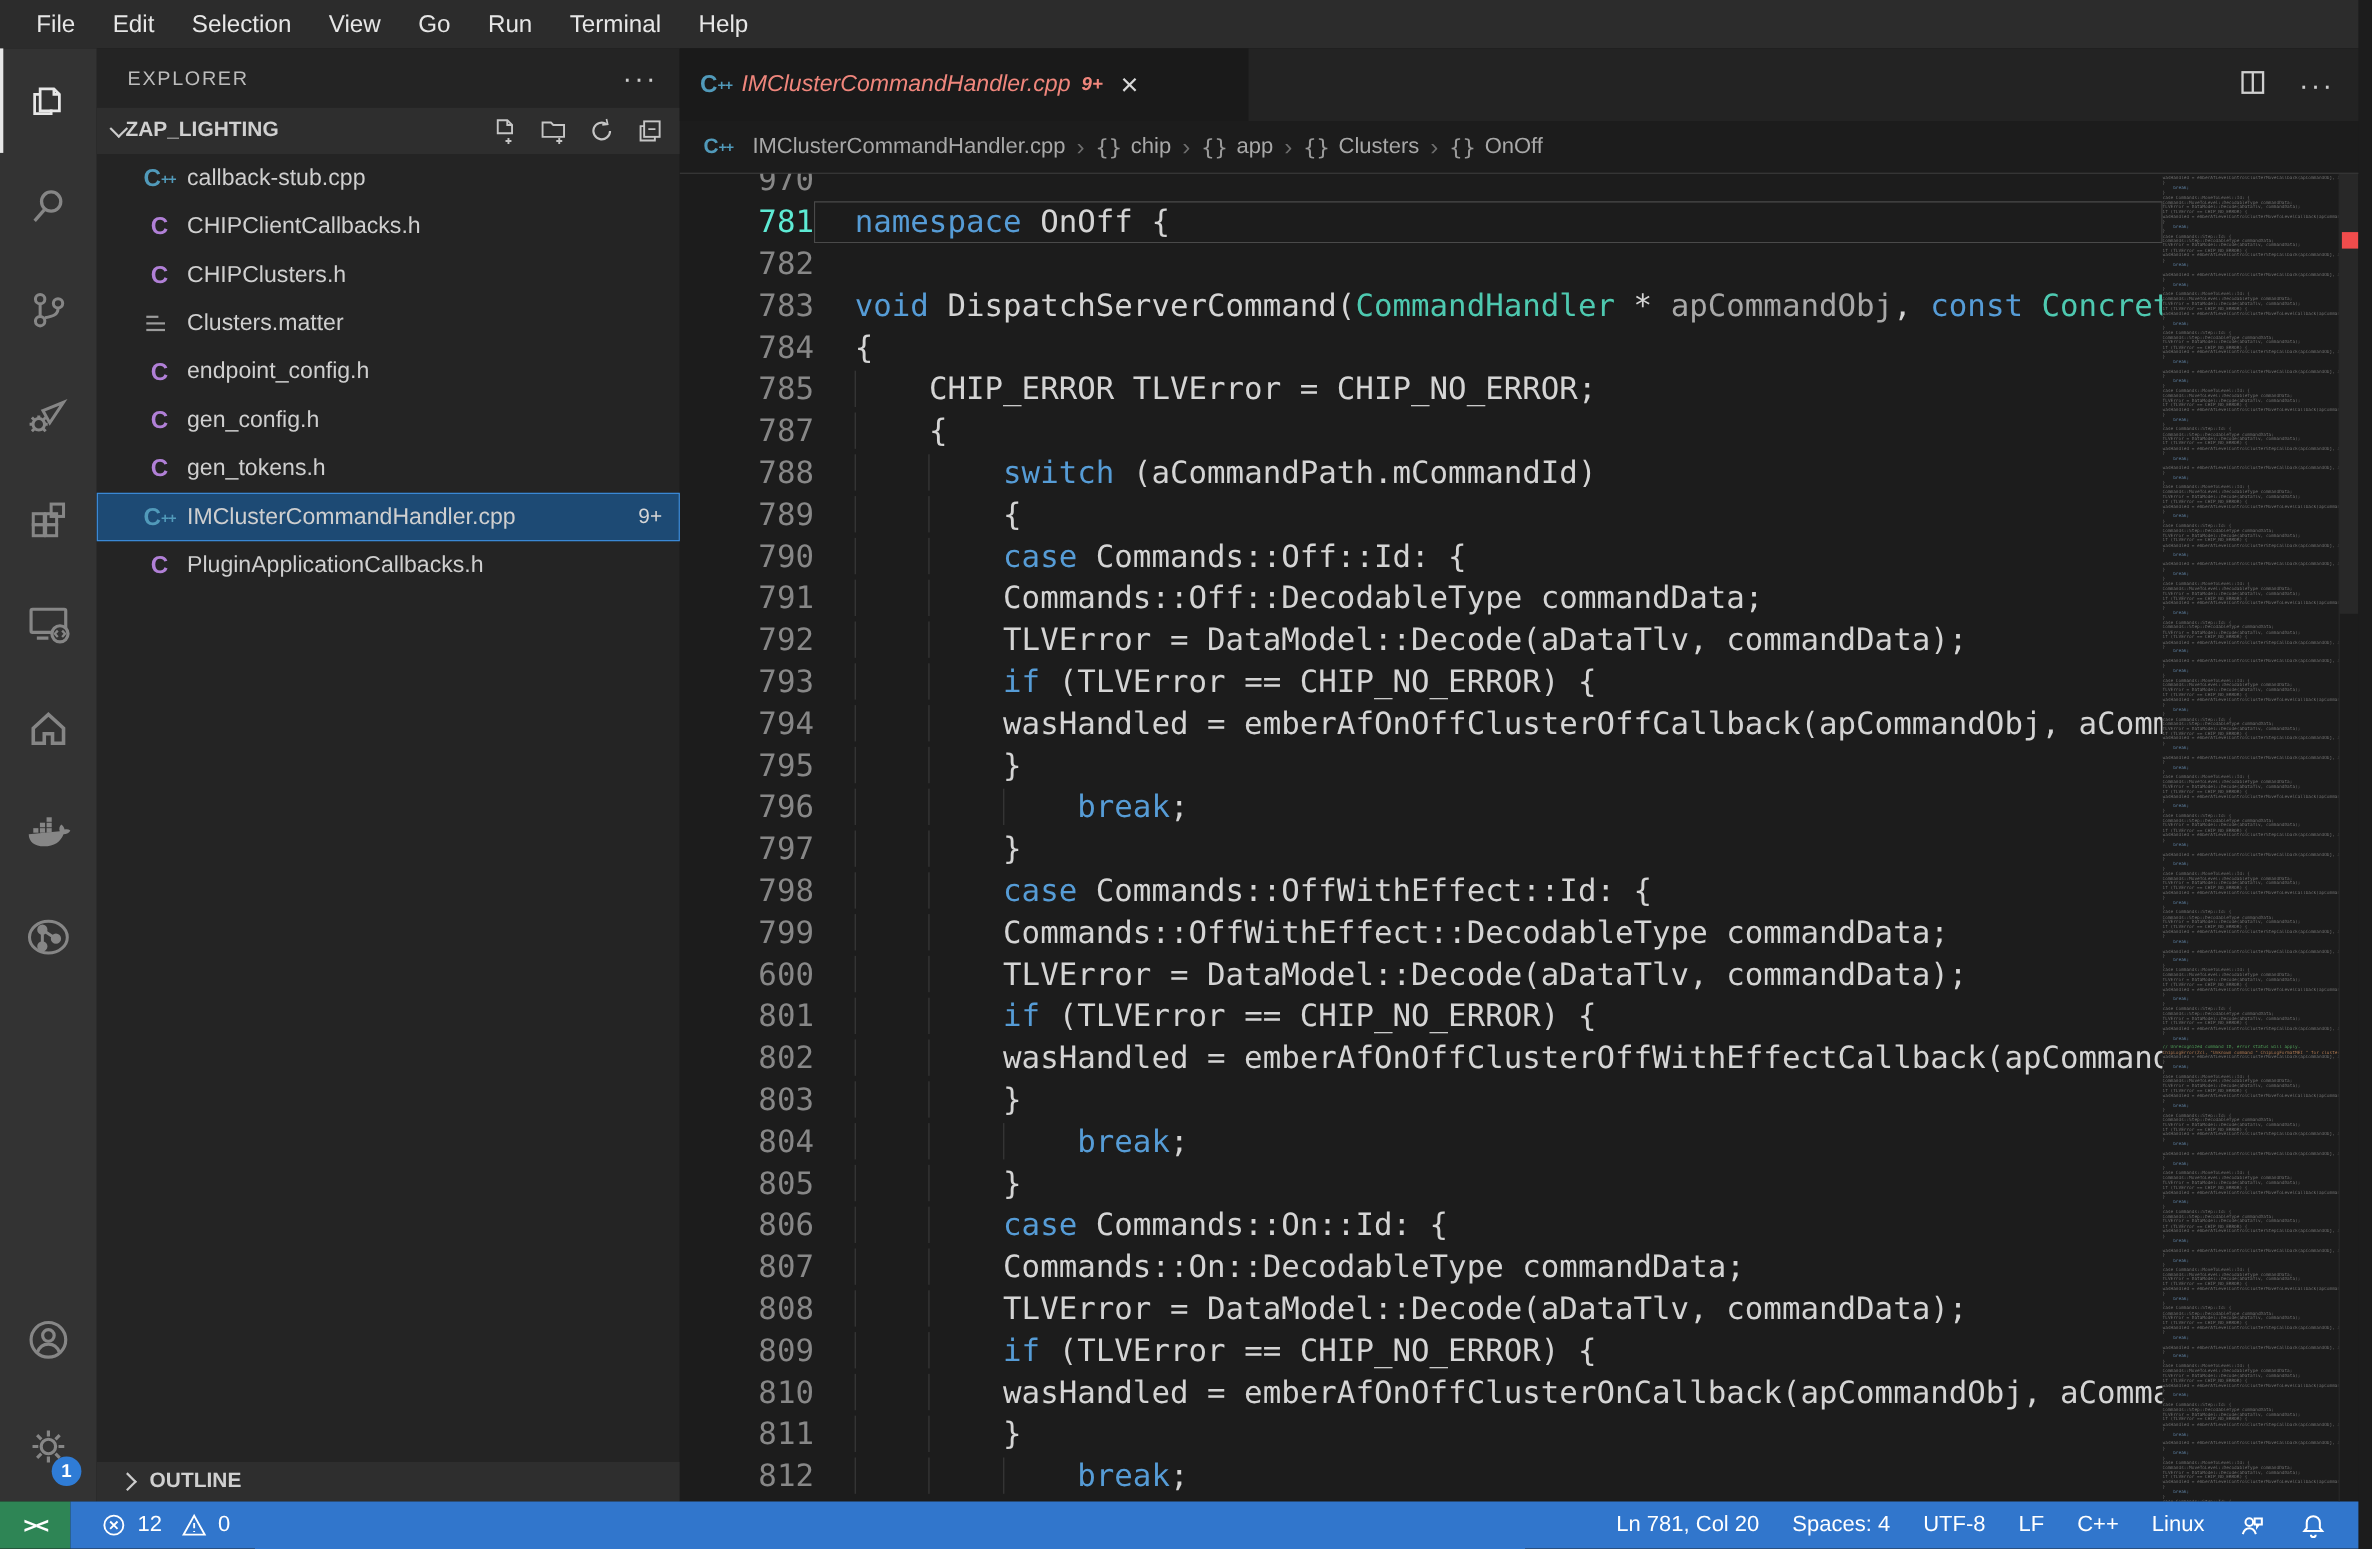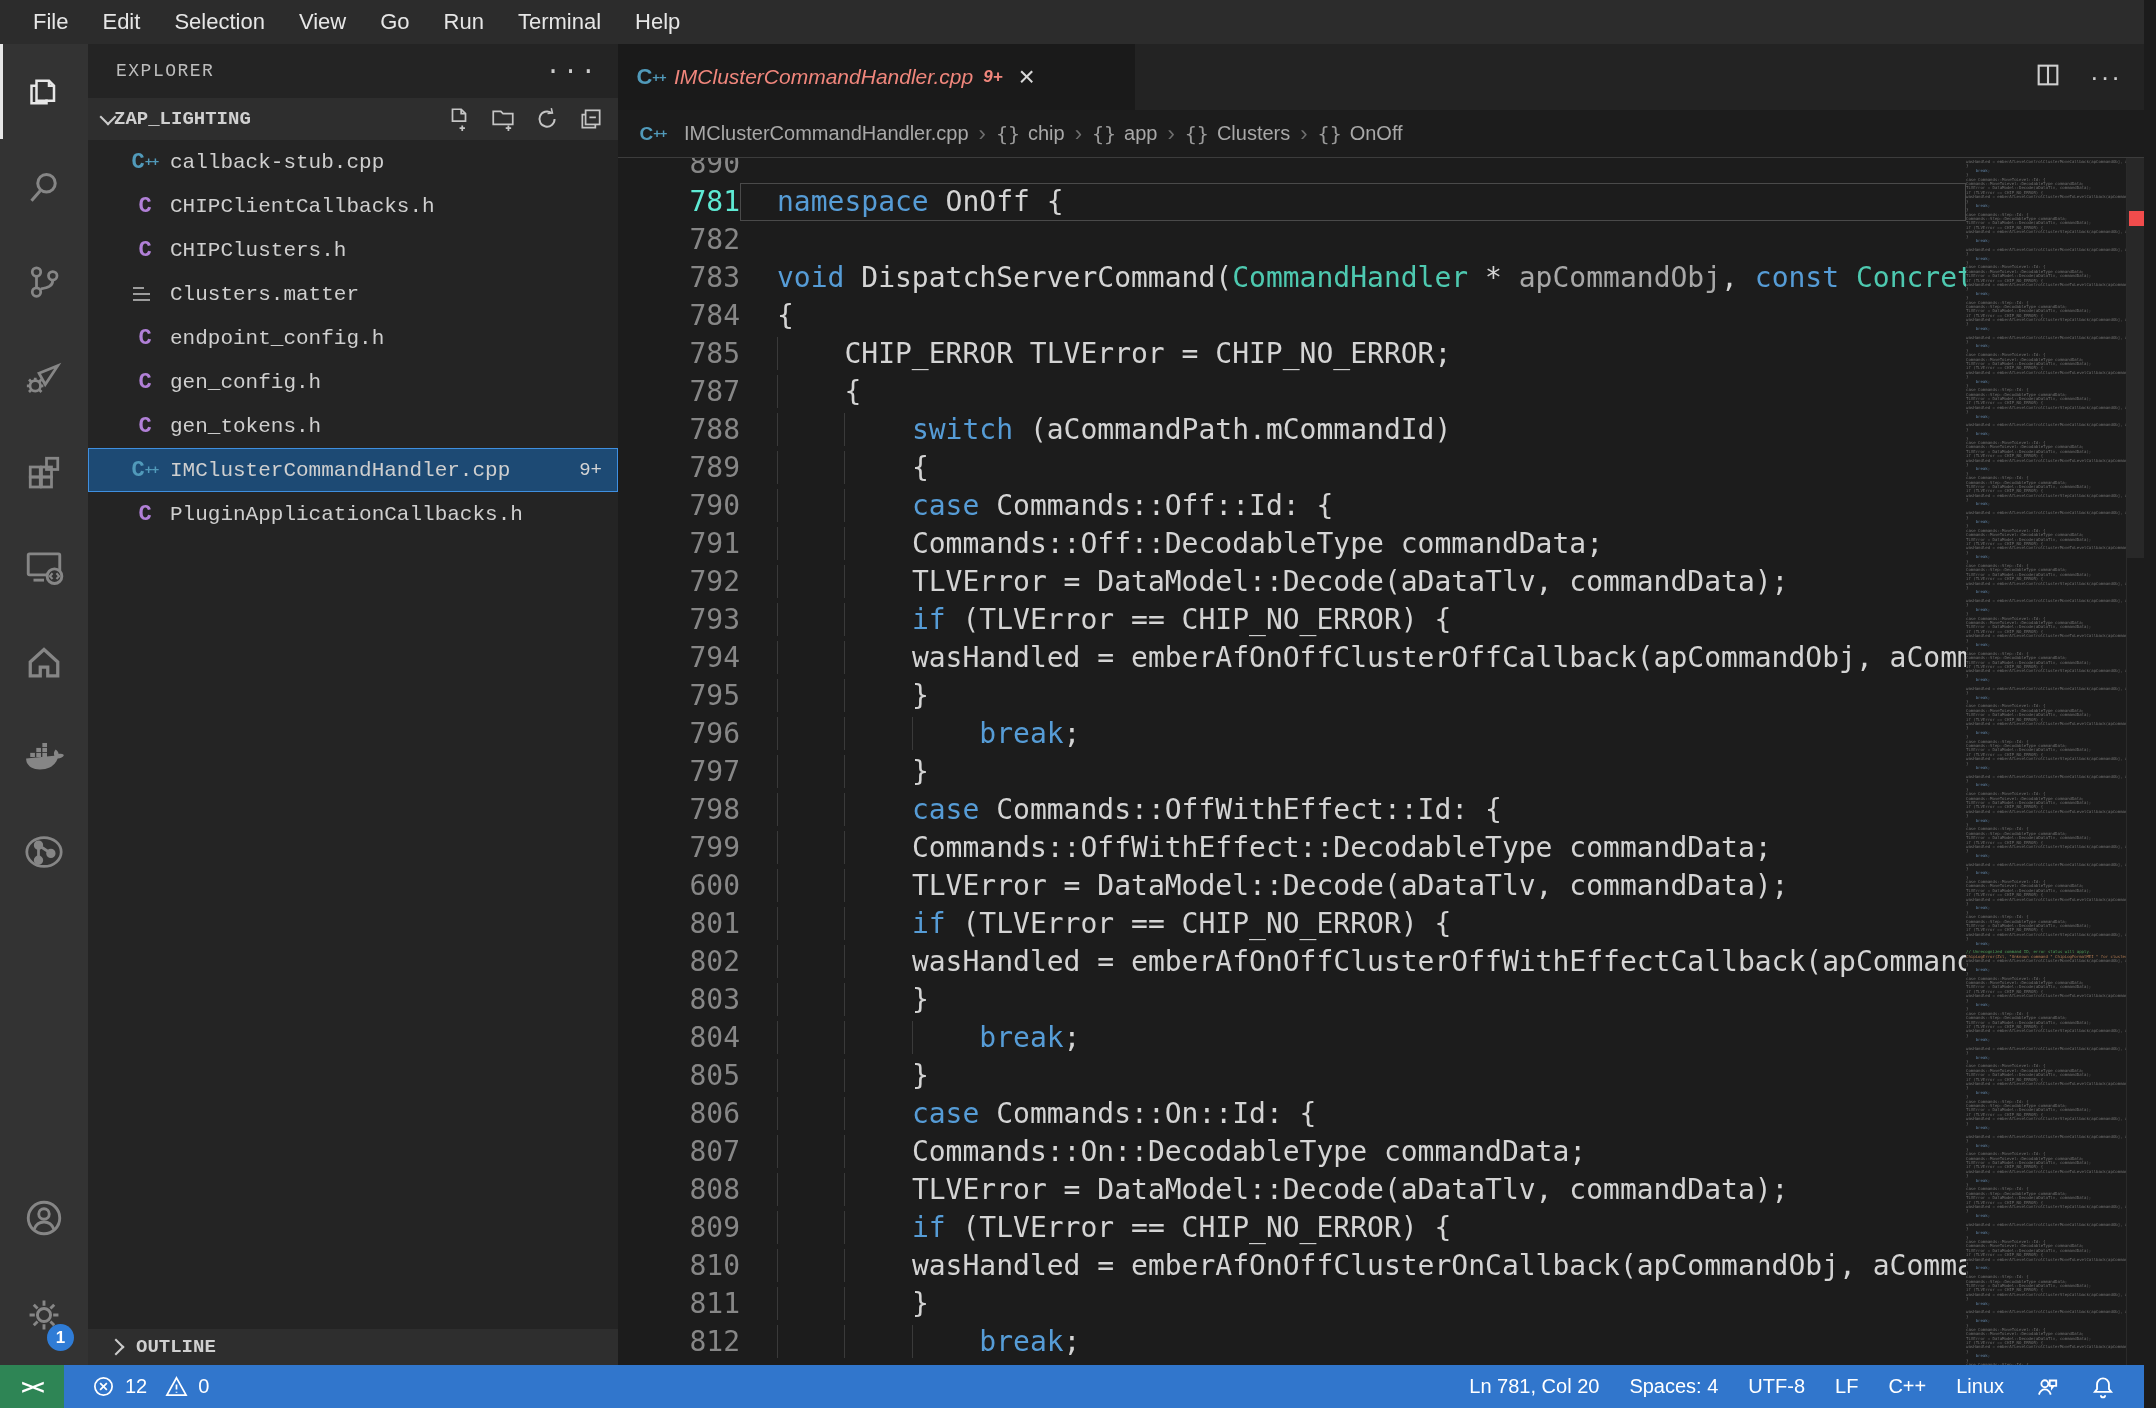--- a/index.html
+++ b/index.html
@@ -24,21 +24,21 @@
   .abicon svg { display:block; }
   .abicon.active { color:#e7e7e7; }
   .abicon.active::before { content:""; position:absolute; left:0; top:0; bottom:0;
                            width:3px; background:#e7e7e7; }
   .ab-spacer { flex:1; }
   .badge-blue { position:absolute; right:14px; bottom:14px; background:#2f7cd6; color:#fff;
                 border-radius:50%; width:27px; height:27px; font-size:17px; font-weight:bold;
                 display:flex; align-items:center; justify-content:center; }
 
   
-  .sidebar { width:530px; background:#242424; display:flex; flex-direction:column; flex:0 0 auto;font-family:Liberation Mono, monospace; }
+  .sidebar { width:530px; background:#242424; display:flex; flex-direction:column; flex:0 0 auto; }
   .sb-title { height:54px; display:flex; align-items:center; padding:0 20px 0 28px;
               color:#bdbdbd; font-size:18px; letter-spacing:1.5px; }
   .sb-title .sp { flex:1; }
   .dots { color:#cccccc; font-size:26px; letter-spacing:2px; line-height:10px; }
   .sb-section { height:42px; background:#2e2e2e; display:flex; align-items:center;
                 padding:0 14px 0 14px; color:#cccccc; }
   .sb-section .secname { font-weight:bold; font-size:19px; color:#d0d0d0; margin-left:0; }
   .sb-section .sp { flex:1; }
   .sb-section .act { margin-left:18px; color:#c5c5c5; display:flex; align-items:center; }
   .chev { width:12px; height:12px; border-right:2px solid #cccccc; border-bottom:2px solid #cccccc;
@@ -357,21 +357,21 @@
           </span>
           <span class="bc-sep">›</span>
           <span class="bc-item">
             <span class="bc-braces">{}</span>
             <span>OnOff</span>
           </span>
         </div>
       <div class="codewrap">
         <div class="codepane">
           <div class="codescroll">
-              <div class="cline"><div class="lnum">890</div><div class="lcontent"></div></div>
+              <div class="cline"><div class="lnum">970</div><div class="lcontent"></div></div>
               <div class="cline current"><div class="lnum">781</div><div class="lcontent"><span class="tok-kw">namespace</span><span class="tok-pl"> OnOff {</span></div></div>
               <div class="cline"><div class="lnum">782</div><div class="lcontent"></div></div>
               <div class="cline"><div class="lnum">783</div><div class="lcontent"><span class="tok-kw">void</span><span class="tok-pl"> DispatchServerCommand(</span><span class="tok-ty">CommandHandler</span><span class="tok-pl"> * </span><span class="tok-pr">apCommandObj</span><span class="tok-pl">, </span><span class="tok-kw">const</span><span class="tok-pl"> </span><span class="tok-ty">ConcreteCommandPath</span></div></div>
               <div class="cline"><div class="lnum">784</div><div class="lcontent"><span class="tok-pl">{</span></div></div>
               <div class="cline"><div class="lnum">785</div><div class="lcontent"><span class="ig">    </span><span class="tok-pl">CHIP_ERROR TLVError = CHIP_NO_ERROR;</span></div></div>
               <div class="cline"><div class="lnum">787</div><div class="lcontent"><span class="ig">    </span><span class="tok-pl">{</span></div></div>
               <div class="cline"><div class="lnum">788</div><div class="lcontent"><span class="ig">    </span><span class="ig">    </span><span class="tok-kw">switch</span><span class="tok-pl"> (aCommandPath.mCommandId)</span></div></div>
               <div class="cline"><div class="lnum">789</div><div class="lcontent"><span class="ig">    </span><span class="ig">    </span><span class="tok-pl">{</span></div></div>
               <div class="cline"><div class="lnum">790</div><div class="lcontent"><span class="ig">    </span><span class="ig">    </span><span class="tok-kw">case</span><span class="tok-pl"> Commands::Off::Id: {</span></div></div>
               <div class="cline"><div class="lnum">791</div><div class="lcontent"><span class="ig">    </span><span class="ig">    </span><span class="tok-pl">Commands::Off::DecodableType commandData;</span></div></div>

